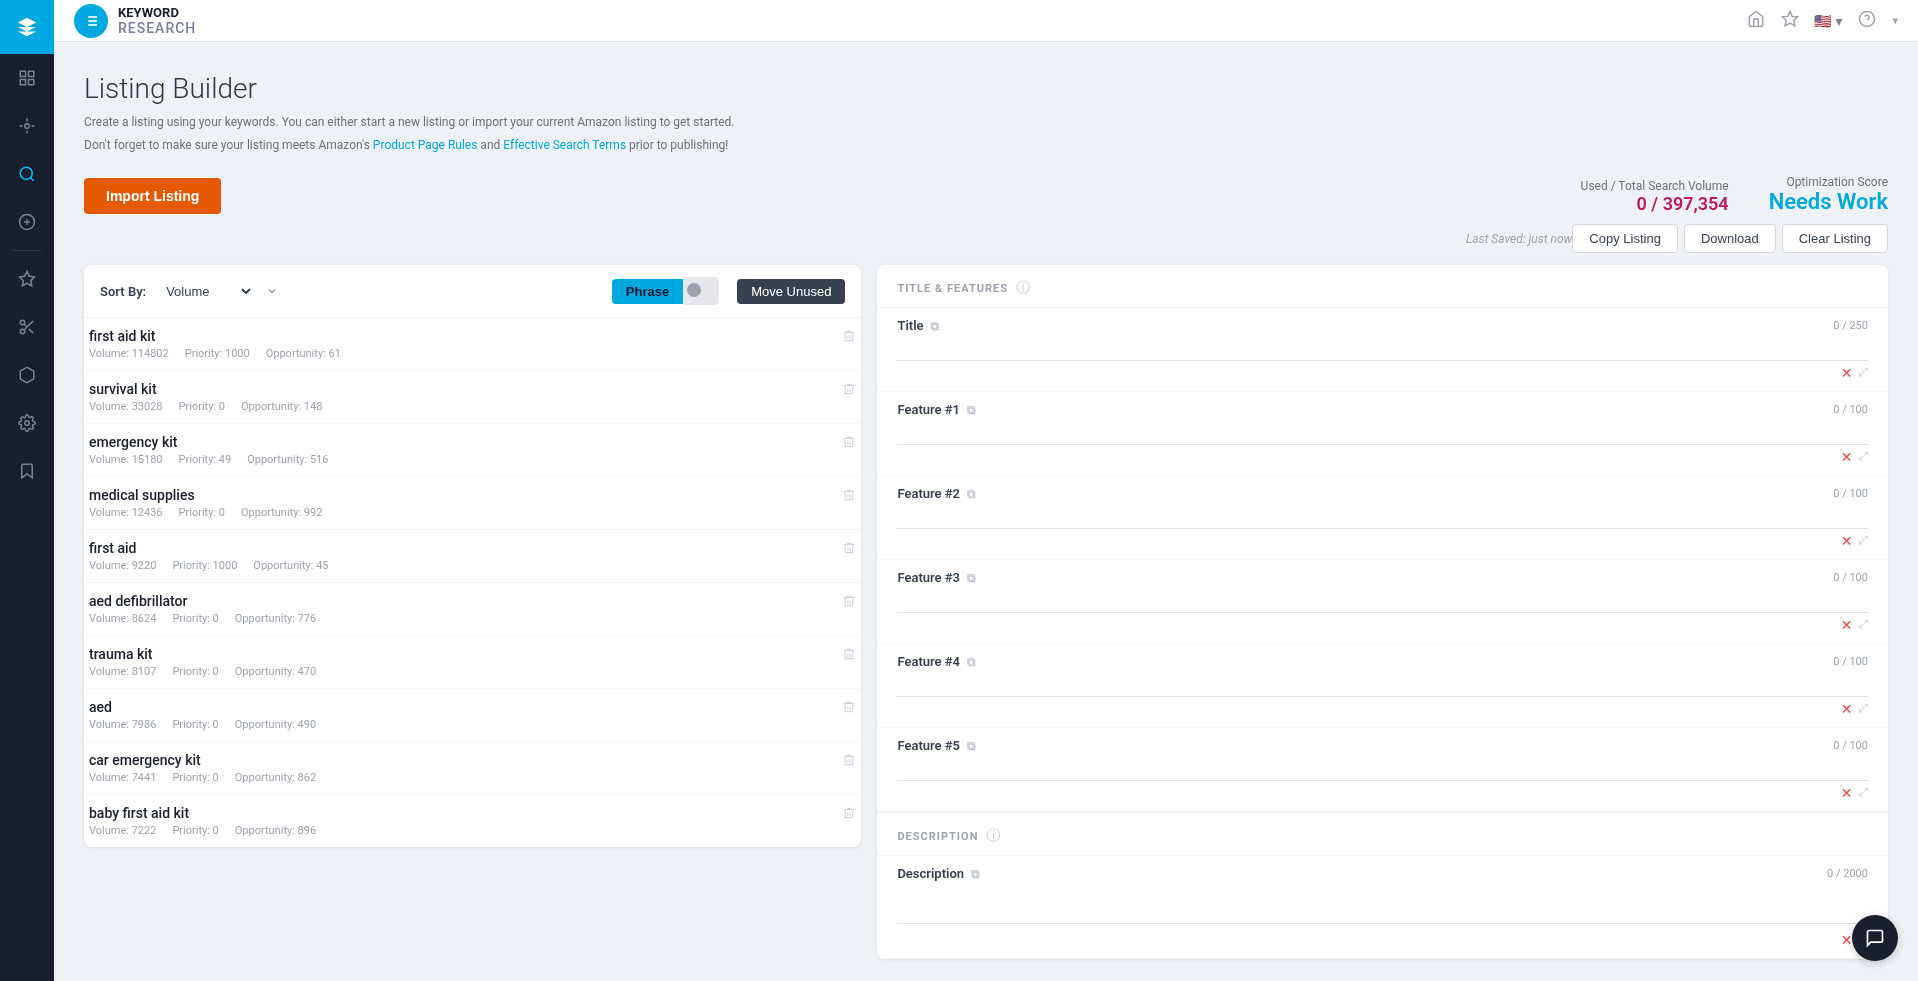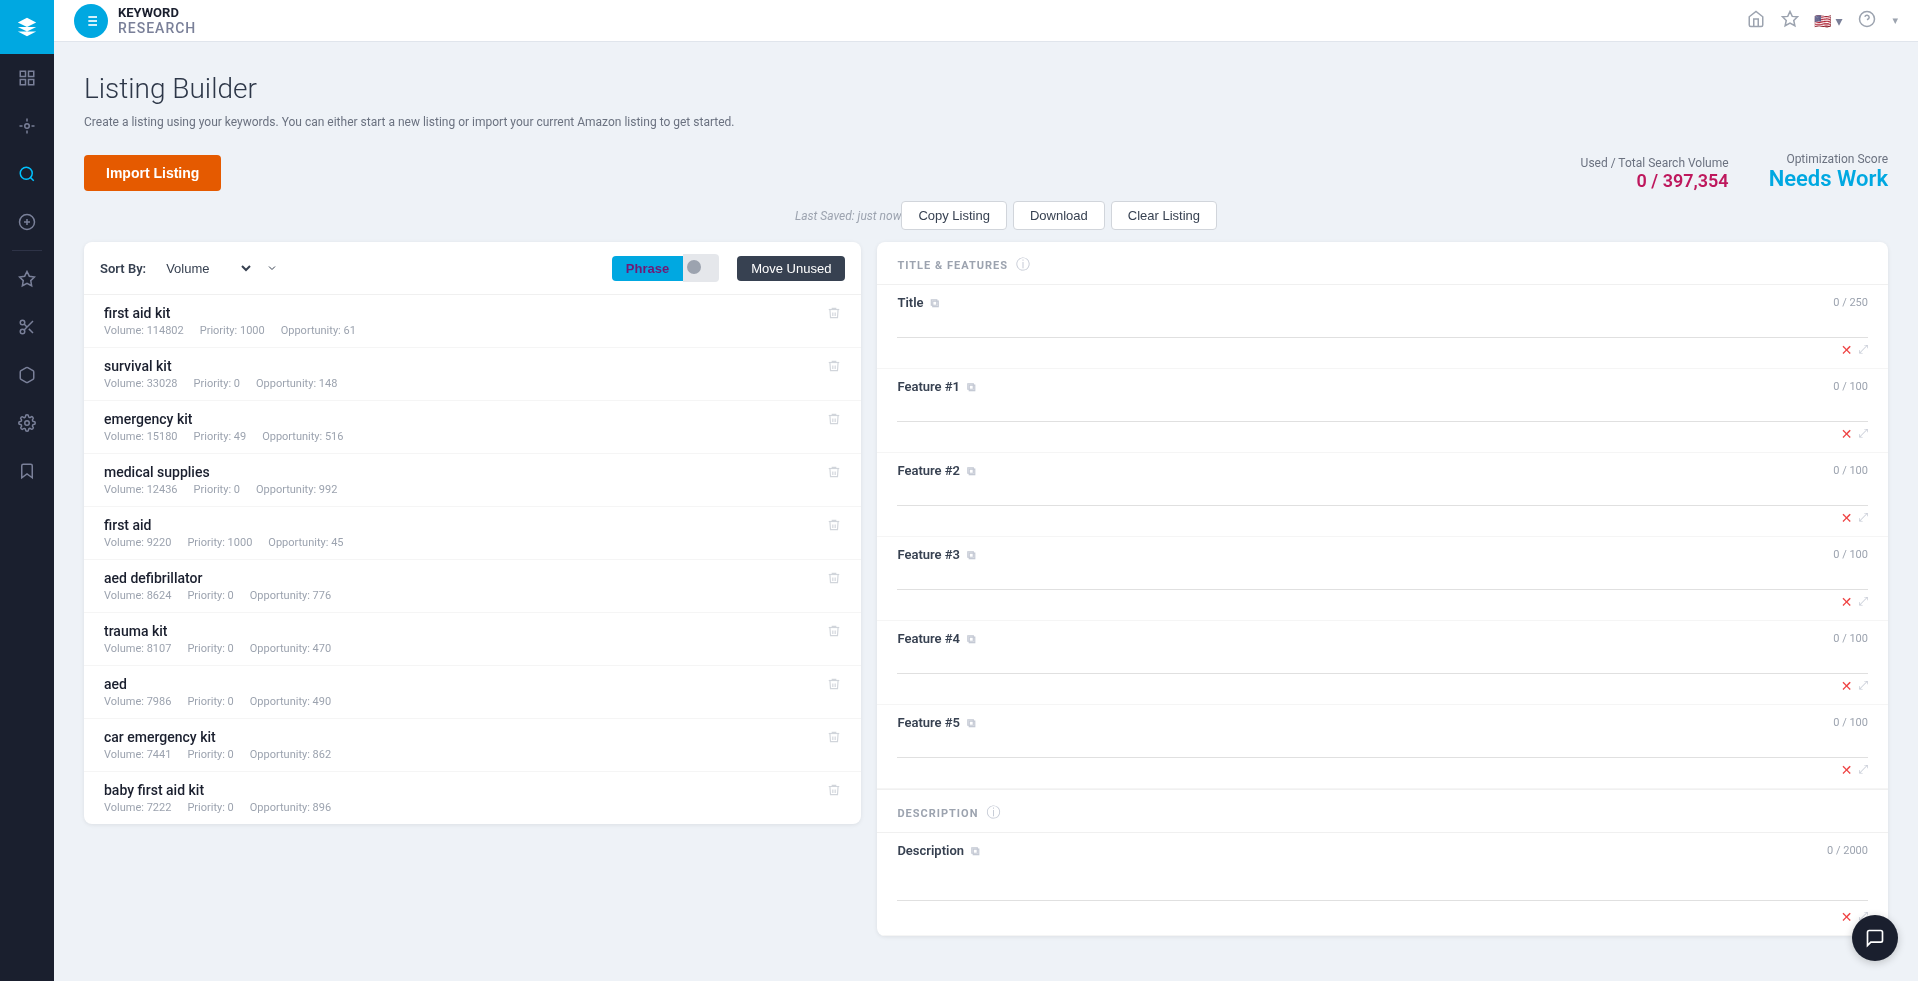--- a/index.html
+++ b/index.html
@@ -103,21 +103,21 @@
     .opt-label { font-size: 12px; color: #6b7280; text-align: right; }
     .opt-value { font-size: 22px; font-weight: 600; color: #00a8e1; text-align: right; }
 
     .stats-area {
       display: flex; gap: 40px; align-items: flex-end;
     }
 
     .action-bar {
       display: flex;
       align-items: center;
-      justify-content: center;
+      justify-content: flex-end;
       margin-bottom: 12px;
       margin-left: 40px;
     }
     .last-saved { font-size: 12px; color: #9ca3af; font-style: italic; }
     .action-btns { display: flex; gap: 6px; }
     .action-btn {
       background: white;
       border: 1px solid #d1d5db;
       padding: 6px 16px;
       border-radius: 4px;
@@ -150,21 +150,21 @@
     .sort-select {
       border: none; font-size: 13px; color: #374151;
       background: transparent; cursor: pointer; padding: 2px 4px;
     }
     .phrase-toggle {
       margin-left: auto;
       display: flex; align-items: center;
     }
     .toggle-btn {
       background: #00a8e1;
-      color: #701a75;
+      color: #0f172a;
       border: none;
       padding: 5px 14px;
       border-radius: 4px 0 0 4px;
       font-size: 13px;
       font-weight: 600;
       cursor: pointer;
     }
     .toggle-switch {
       width: 36px; height: 28px;
       background: #e5e7eb;
@@ -187,21 +187,21 @@
       border: none;
       padding: 5px 14px;
       border-radius: 4px;
       font-size: 13px;
       cursor: pointer;
       margin-left: 6px;
     }
 
     .keyword-list { max-height: 600px; overflow-y: auto; }
     .kw-item {
-      padding: 10px 20px;
+      padding: 10px 5px;
       border-bottom: 1px solid #f5f5f5;
       display: flex;
       align-items: flex-start;
       justify-content: space-between;
     }
     .kw-item:last-child { border-bottom: none; }
     .kw-main {}
     .kw-name { font-size: 14px; color: #1a1f2e; font-weight: 500; margin-bottom: 3px; }
     .kw-meta { font-size: 11px; color: #9ca3af; display: flex; gap: 16px; }
     .kw-actions { display: flex; align-items: center; }
@@ -377,20 +377,27 @@
       </span>
       <span style="color:#9ca3af; font-size:11px;">▾</span>
     </div>
   </div>
 
   <div class="content">
     <h1 class="page-title">Listing Builder</h1>
     <p class="page-desc">
       <span>Create a listing using your keywords. You can either start a new listing or import your current Amazon listing to get started.</span>
     </p>
+    <p class="page-desc">
+      <span>Don't forget to make sure your listing meets Amazon's</span>
+      <a href="#">Product Page Rules</a>
+      and
+      <a href="#">Effective Search Terms</a>
+      <span>prior to publishing!</span>
+    </p>
 
     <div class="header-row">
       <button class="import-btn">Import Listing</button>
       <div class="stats-area">
         <div class="stats-block">
           <div class="stats-label">Used / Total Search Volume</div>
           <div class="stats-value">0 / 397,354</div>
         </div>
         <div class="stats-block">
           <div class="opt-label">Optimization Score</div>

